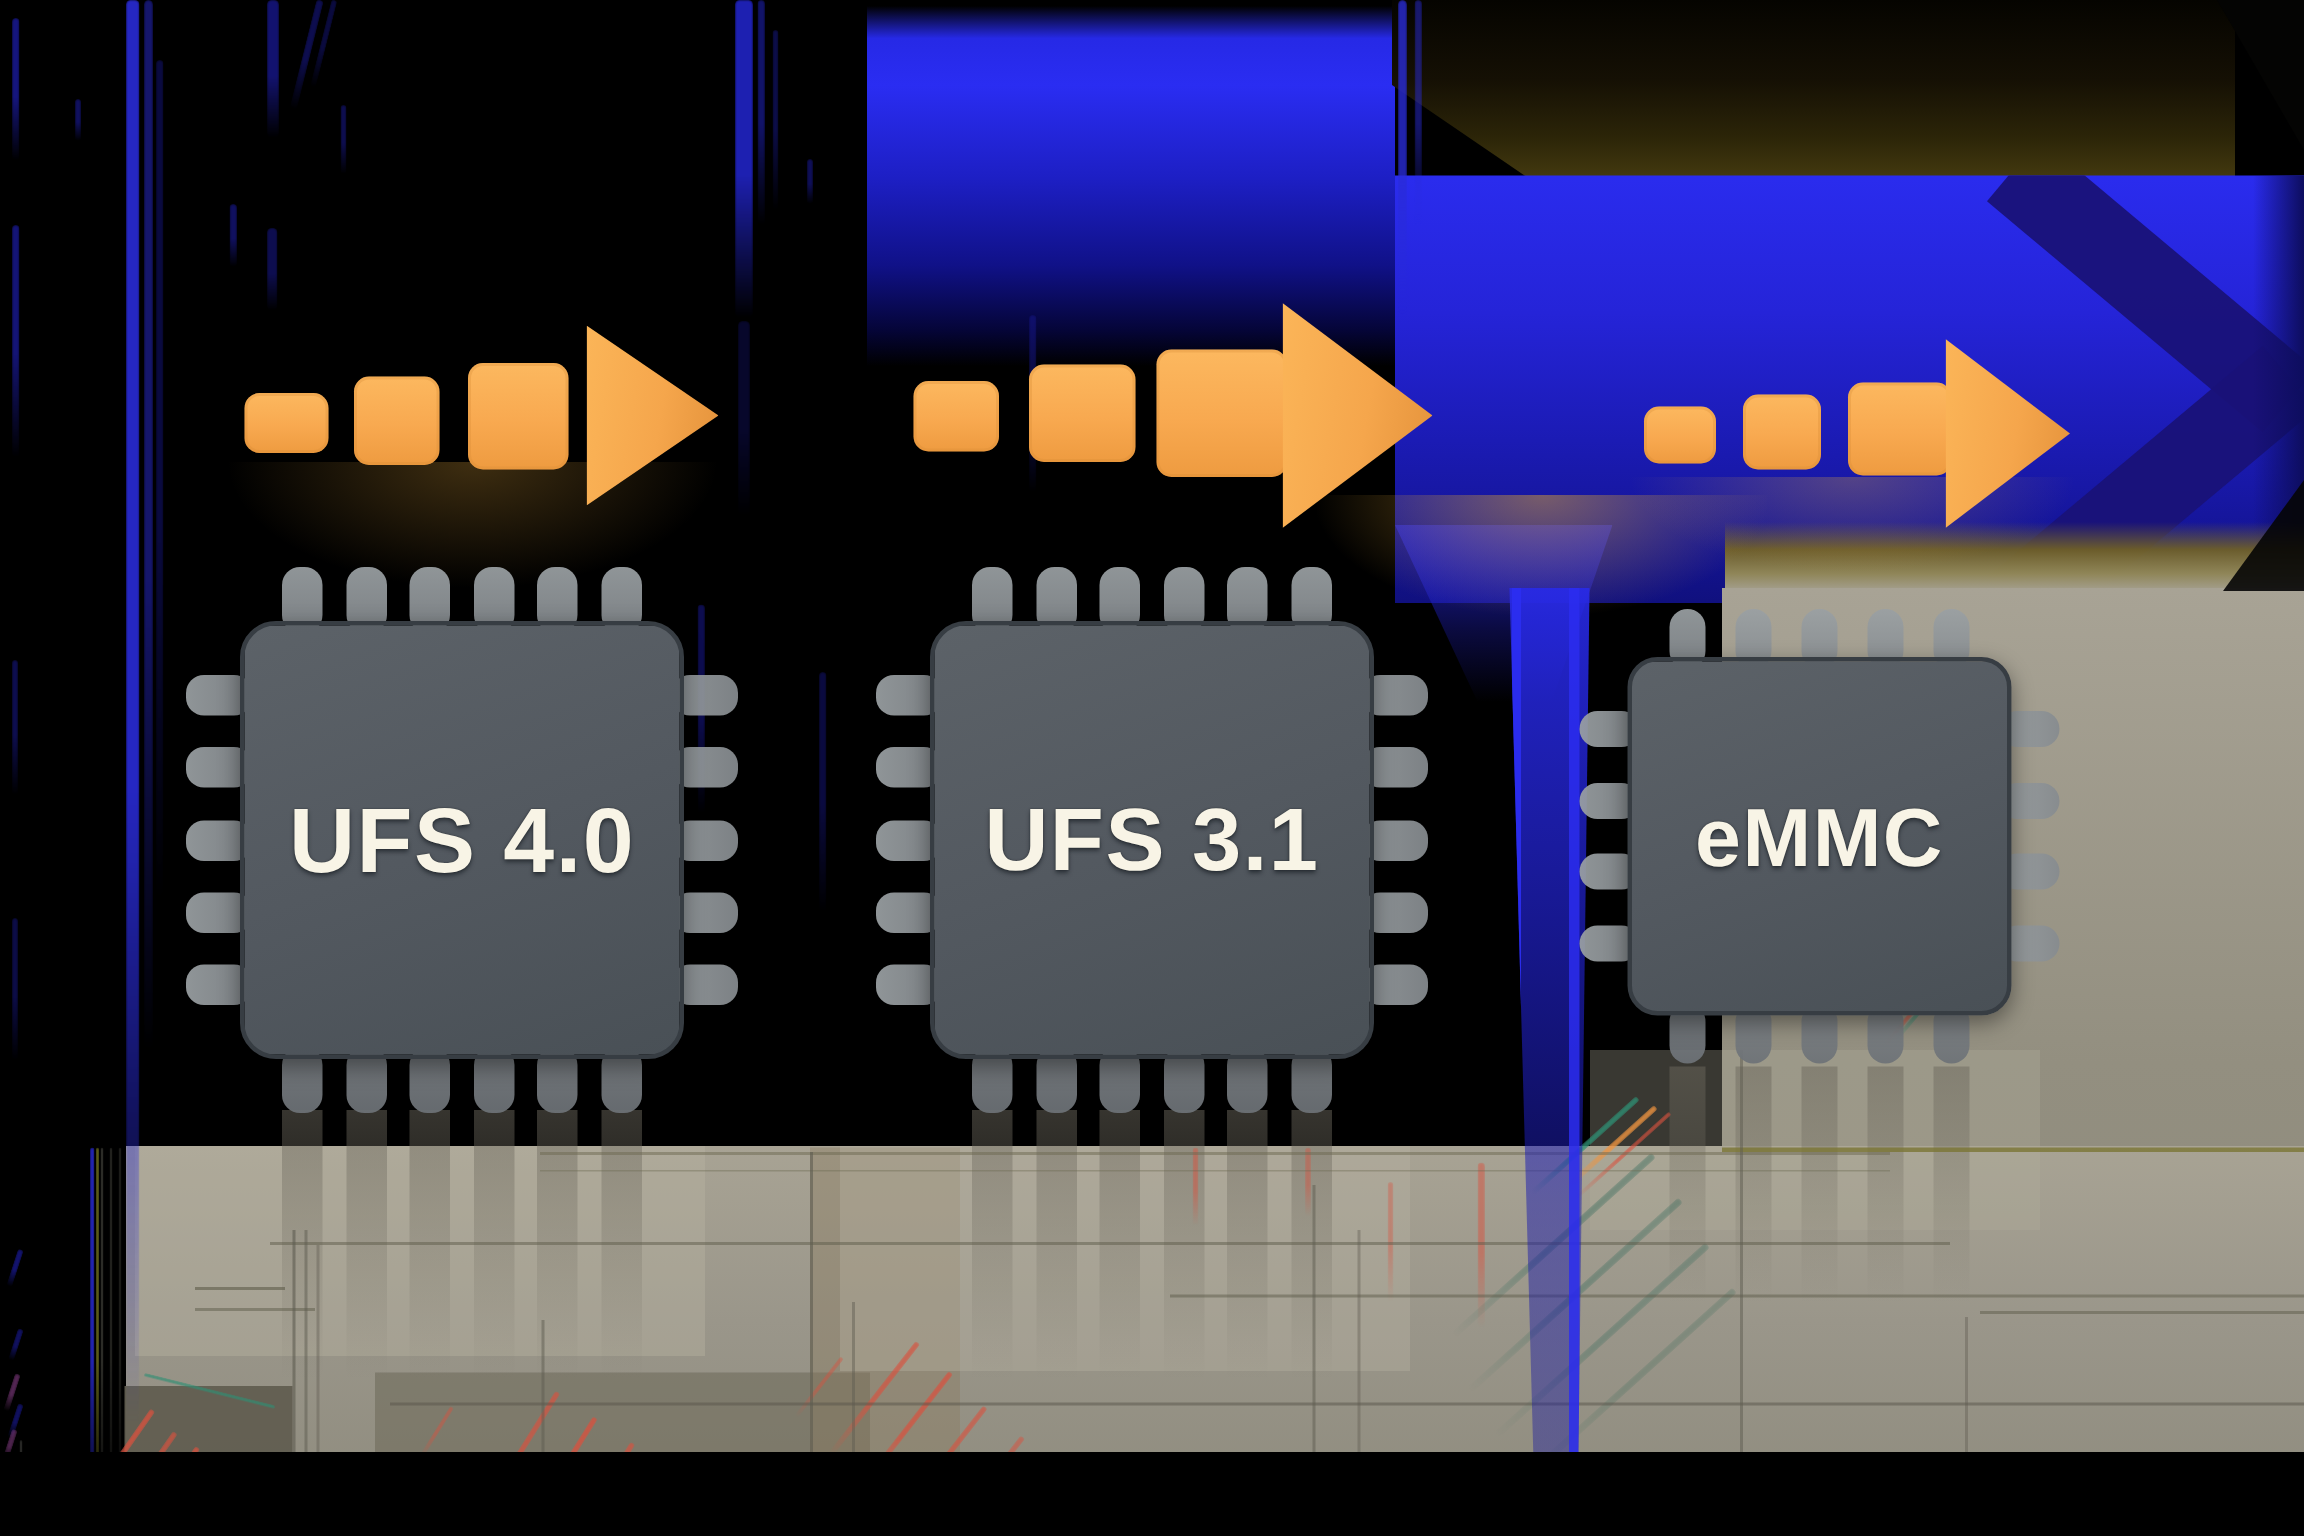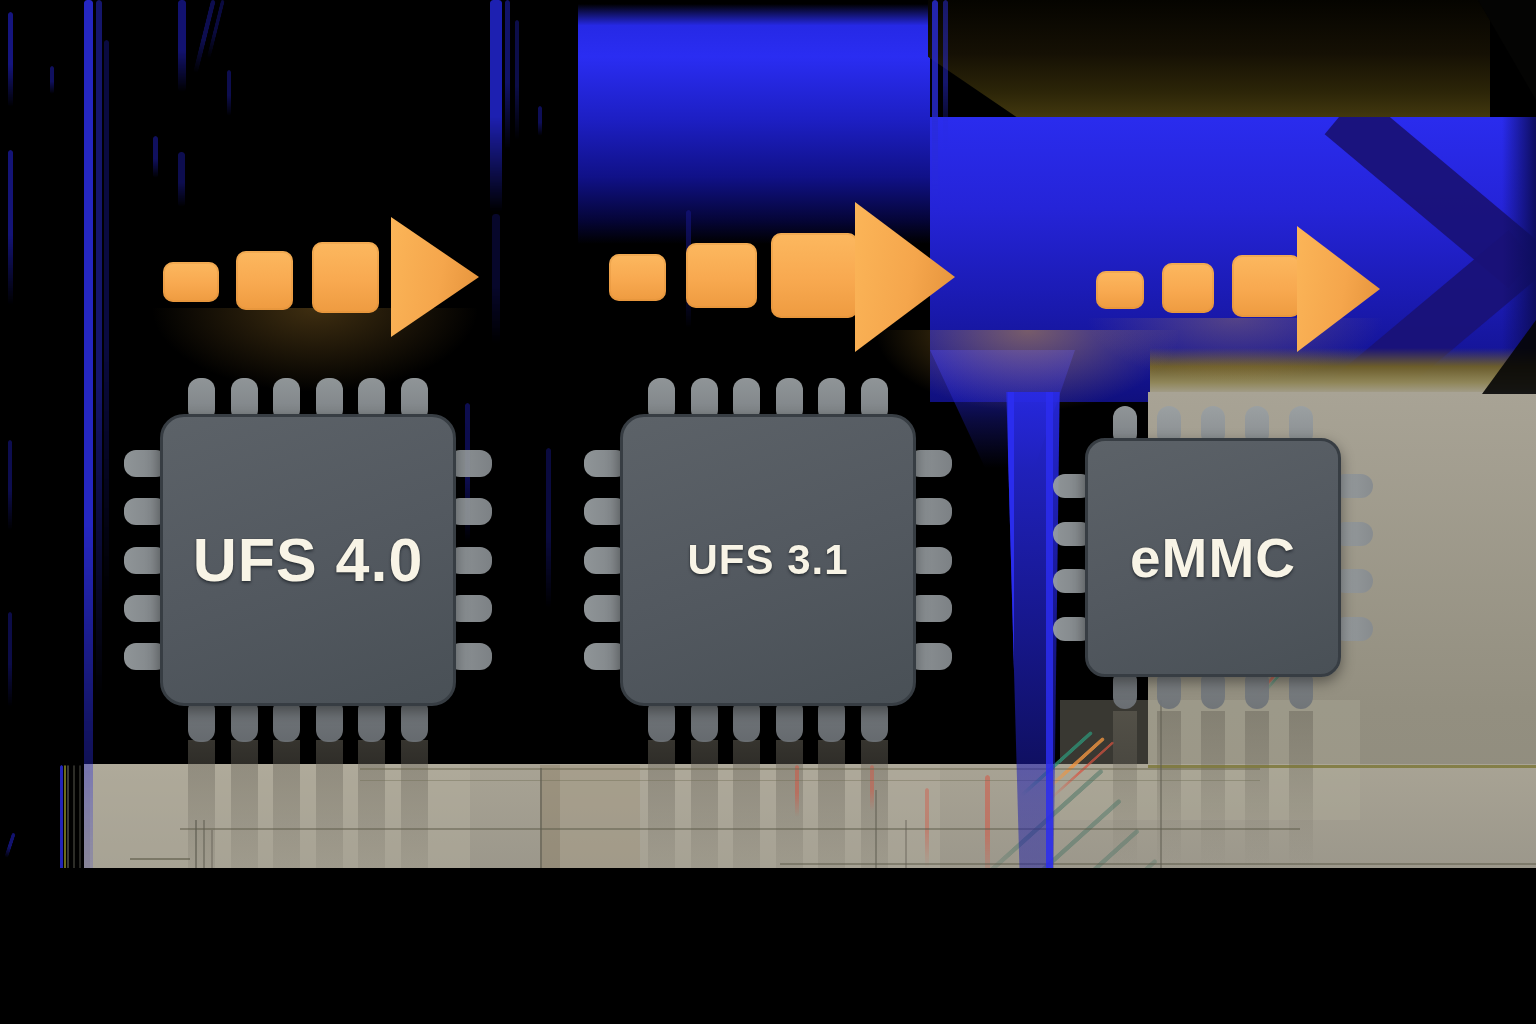--- a/index.html
+++ b/index.html
@@ -1,16 +1,16 @@
 <!DOCTYPE html>
 <html><head>
 <meta charset="utf-8">
 <style>
   html,body{margin:0;padding:0;background:#000;}
-  .stage{position:relative;width:1536px;height:868px;background:#000;overflow:hidden;
+  .stage{position:relative;width:1536px;height:968px;background:#000;overflow:hidden;
          font-family:"Liberation Sans",sans-serif;}
   .abs{position:absolute;}
   
   .z1{z-index:1}.z2{z-index:2}.z3{z-index:3}.z4{z-index:4}.z5{z-index:5}.z6{z-index:6}
   #band-left{left:578px;top:4px;width:352px;height:240px;
     background:linear-gradient(180deg,rgba(20,20,70,0) 0%,#2629e6 9%,#2a2df2 22%,#1d1fc4 48%,#101188 72%,#050538 90%,rgba(0,0,0,0) 100%);}
   #olive-notch{left:928px;top:0;width:562px;height:118px;
     background:linear-gradient(180deg,#050400 0%,#151004 45%,#2c2508 78%,#43390f 100%);
     clip-path:polygon(0 0,100% 0,100% 100%,16% 100%,0 48%);}
   #swath{left:930px;top:117px;width:606px;height:285px;overflow:hidden;
@@ -259,21 +259,21 @@
         <div class="pin sd" style="left: 908px; top: 450px; width: 44px; height: 27px;"></div>
         <div class="pin sd" style="left: 584px; top: 498.25px; width: 44px; height: 27px;"></div>
         <div class="pin sd" style="left: 908px; top: 498.25px; width: 44px; height: 27px;"></div>
         <div class="pin sd" style="left: 584px; top: 546.5px; width: 44px; height: 27px;"></div>
         <div class="pin sd" style="left: 908px; top: 546.5px; width: 44px; height: 27px;"></div>
         <div class="pin sd" style="left: 584px; top: 594.75px; width: 44px; height: 27px;"></div>
         <div class="pin sd" style="left: 908px; top: 594.75px; width: 44px; height: 27px;"></div>
         <div class="pin sd" style="left: 584px; top: 643px; width: 44px; height: 27px;"></div>
         <div class="pin sd" style="left: 908px; top: 643px; width: 44px; height: 27px;"></div>
         <div class="body" style="left: 620px; top: 414px; width: 290px; height: 286px; border-radius: 24px;">
-          <div class="lbl" style="font-size: 42px;">UFS 3.1</div>
+          <div class="lbl" style="font-size: 59px;">UFS 3.1</div>
         </div>
       </div>
       <div class="chip" style="left: 0px; top: 0px;">
         <div class="pin" style="left: 1113px; top: 406px; width: 24px; height: 40px;"></div>
         <div class="pin b" style="left: 1113px; top: 669px; width: 24px; height: 40px;"></div>
         <div class="pin" style="left: 1157px; top: 406px; width: 24px; height: 40px;"></div>
         <div class="pin b" style="left: 1157px; top: 669px; width: 24px; height: 40px;"></div>
         <div class="pin" style="left: 1201px; top: 406px; width: 24px; height: 40px;"></div>
         <div class="pin b" style="left: 1201px; top: 669px; width: 24px; height: 40px;"></div>
         <div class="pin" style="left: 1245px; top: 406px; width: 24px; height: 40px;"></div>

